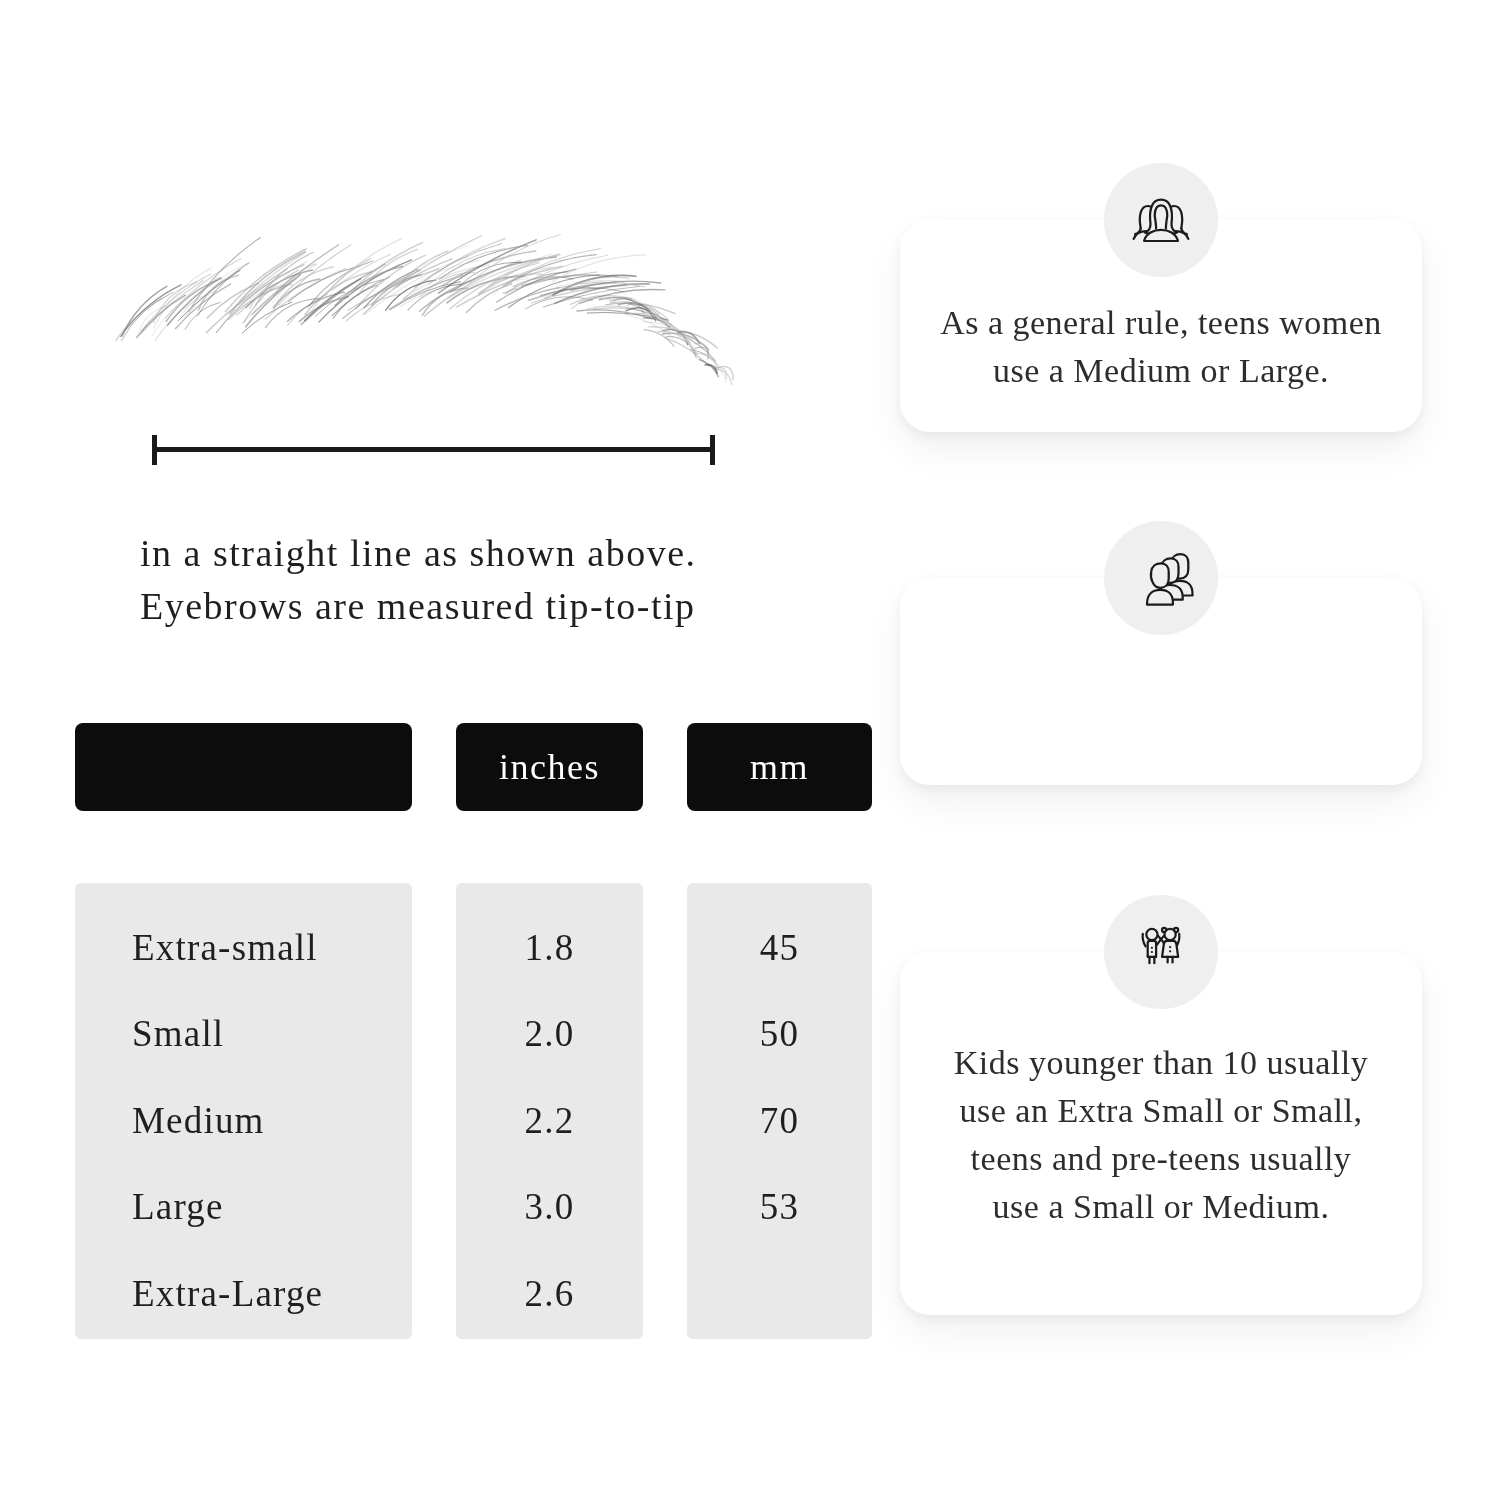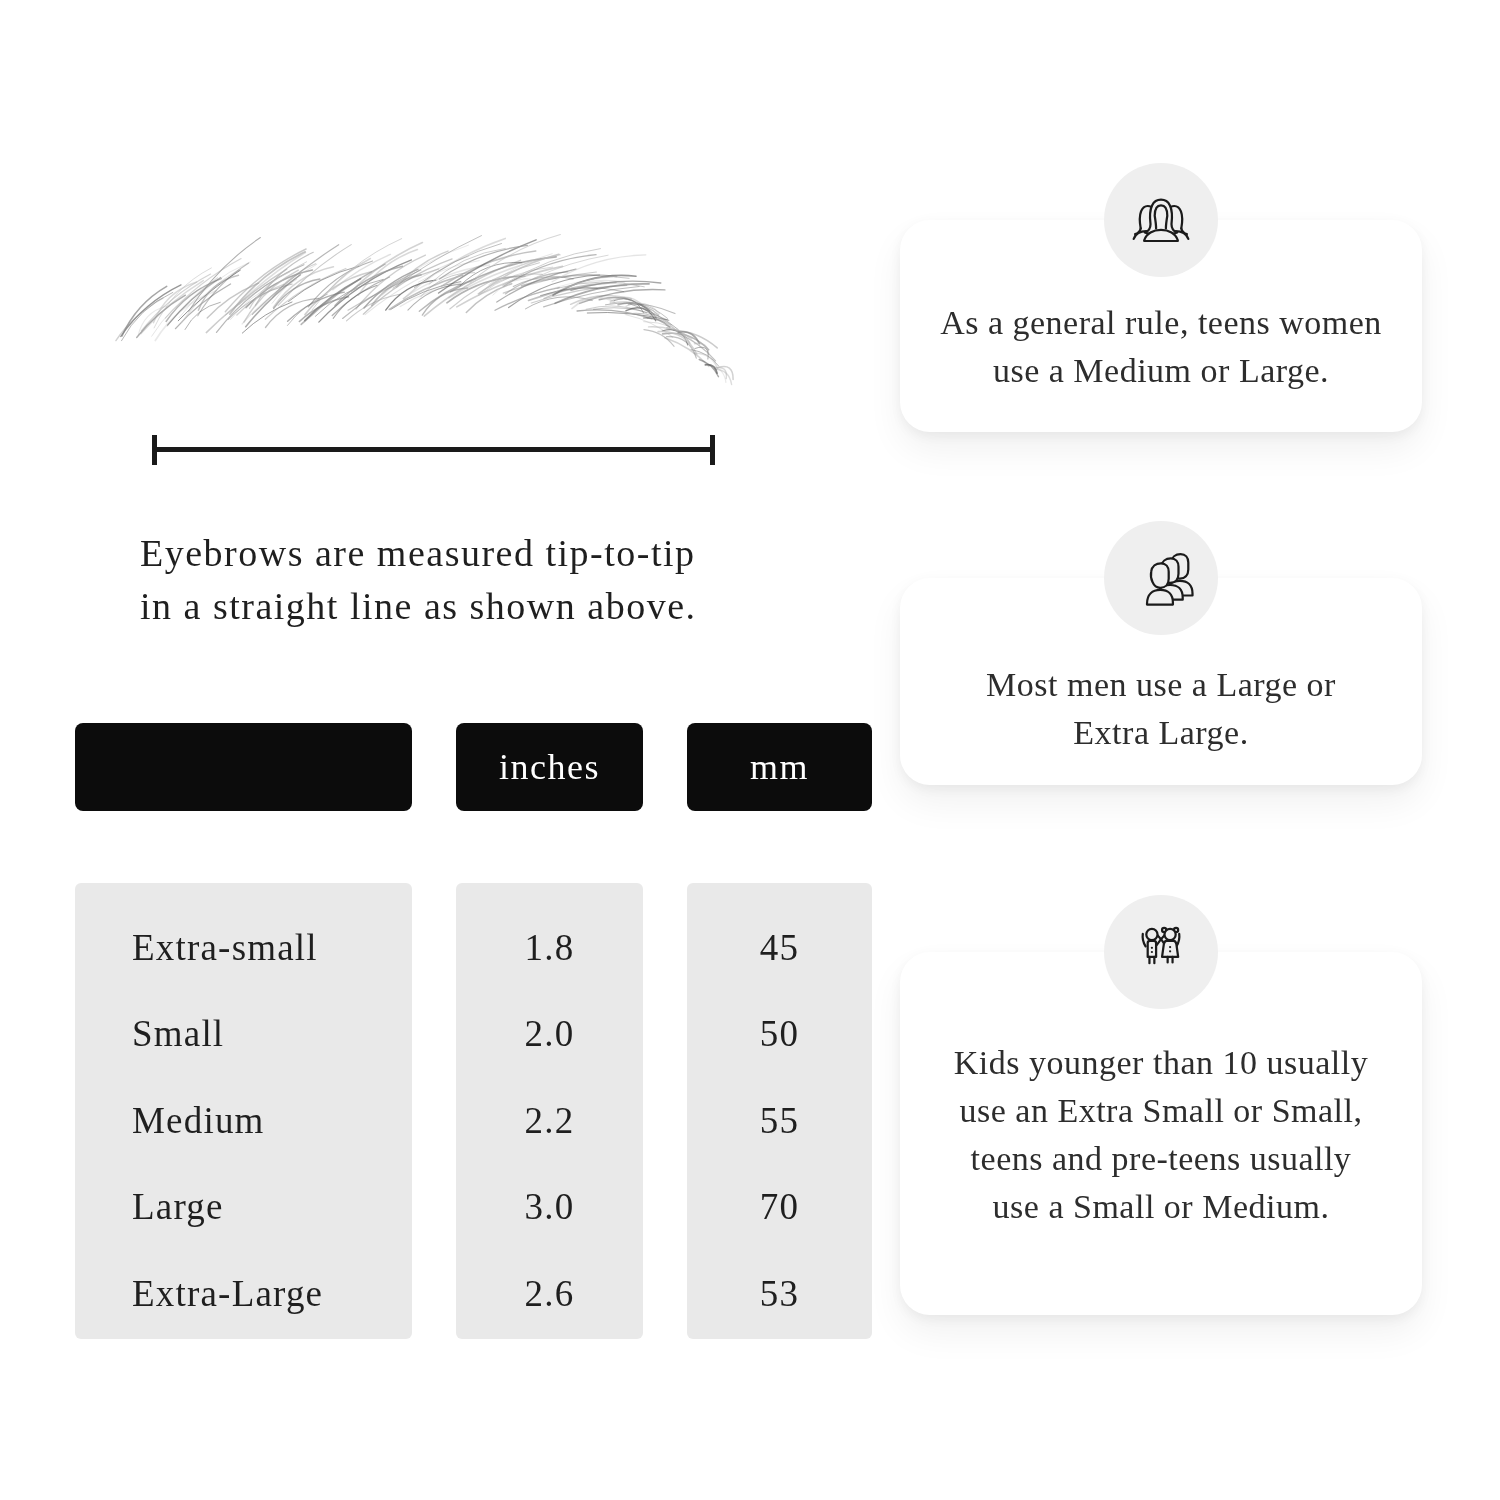--- a/index.html
+++ b/index.html
@@ -256,22 +256,22 @@
       </svg>
   </figure>
 
   <div class="measure-line">
     <span class="tick left"></span>
     <span class="bar"></span>
     <span class="tick right"></span>
   </div>
 
   <div class="caption">
+    <div>in a straight line as shown above.</div>
     <div>Eyebrows are measured tip-to-tip</div>
-    <div>in a straight line as shown above.</div>
   </div>
 
   <div class="size-table">
     <div class="th"></div>
     <div class="th">inches</div>
     <div class="th">mm</div>
 
     <div class="tb sizes">
       <div class="trow">Extra-small</div>
       <div class="trow">Small</div>
@@ -282,21 +282,20 @@
     <div class="tb nums">
       <div class="trow">1.8</div>
       <div class="trow">2.0</div>
       <div class="trow">2.2</div>
       <div class="trow">3.0</div>
       <div class="trow">2.6</div>
     </div>
     <div class="tb nums">
       <div class="trow">45</div>
       <div class="trow">50</div>
-      <div class="trow">55</div>
       <div class="trow">70</div>
       <div class="trow">53</div>
     </div>
   </div>
 
   <section class="card card1">
     <div class="icon-circle">
       <svg class="icon" viewBox="0 0 100 100">
         <path d="M21,62 C17,40 23,30 31,30 C38,30 43,36 42,52"></path>
         <path d="M21,62 C20,66 17,69 13,70"></path>
@@ -322,21 +321,20 @@
         <g transform="translate(16,3)">
           <path class="fill" d="M36,46 C34,42 33,36 34,31 C35,23 41,19 48,19 C55,19 59,24 59,31 L59,41 C59,49 54,54 47,54 C42,54 38,51 36,46 Z"></path>
           <path class="fill" d="M28,77 C28,63 36,57 47,57 C58,57 65,63 65,75 L65,78 L28,78 Z"></path>
         </g>
         <g transform="translate(2,10)">
           <path class="fill" d="M36,46 C34,42 33,36 34,31 C35,23 41,19 48,19 C55,19 59,24 59,31 L59,41 C59,49 54,54 47,54 C42,54 38,51 36,46 Z"></path>
           <path class="fill" d="M28,77 C28,63 36,57 47,57 C58,57 65,63 65,75 L65,78 L28,78 Z"></path>
         </g>
       </svg>
     </div>
-    <p class="card-text">Most men use a Large or Extra Large.</p>
   </section>
 
   <section class="card card3">
     <div class="icon-circle">
       <svg class="icon" viewBox="0 0 100 100">
         <path d="M28,42 C25,37 23,31 24,24"></path>
         <path d="M72,42 C75,37 77,31 76,24"></path>
         <path d="M44,40 C48,34 52,29 56,25"></path>
         <path d="M56,40 C52,34 48,29 44,25"></path>
         <circle cx="54.5" cy="18.5" r="3"></circle>

